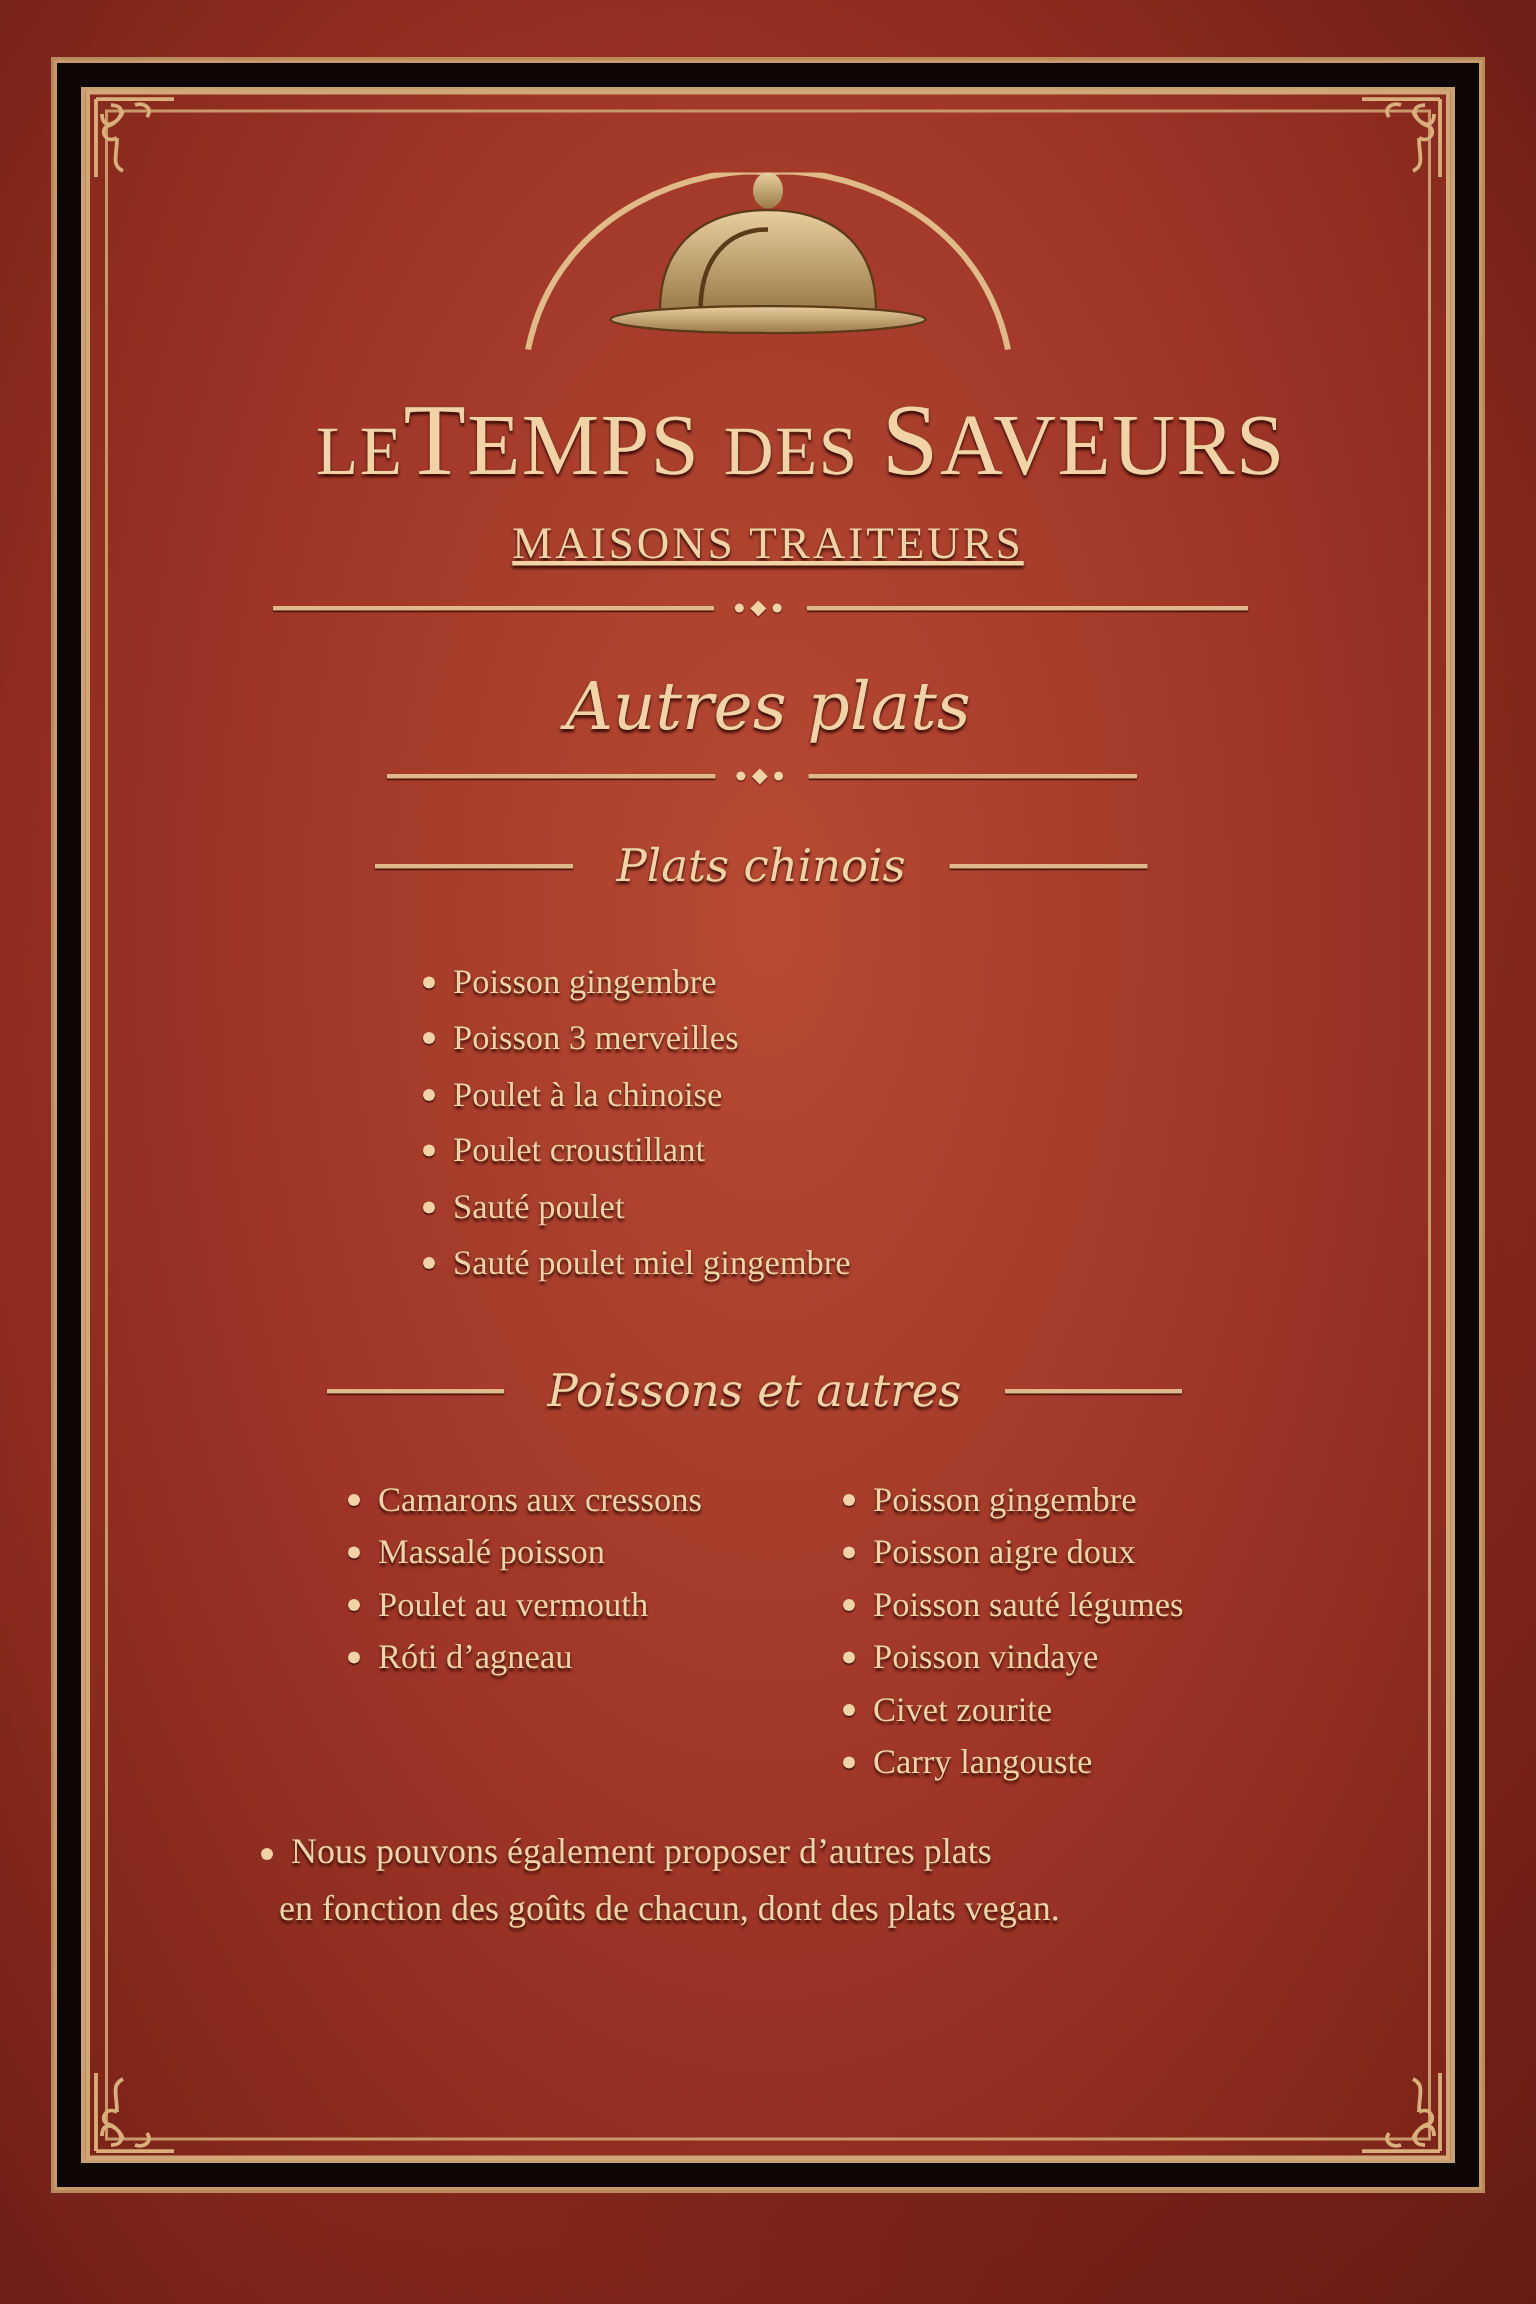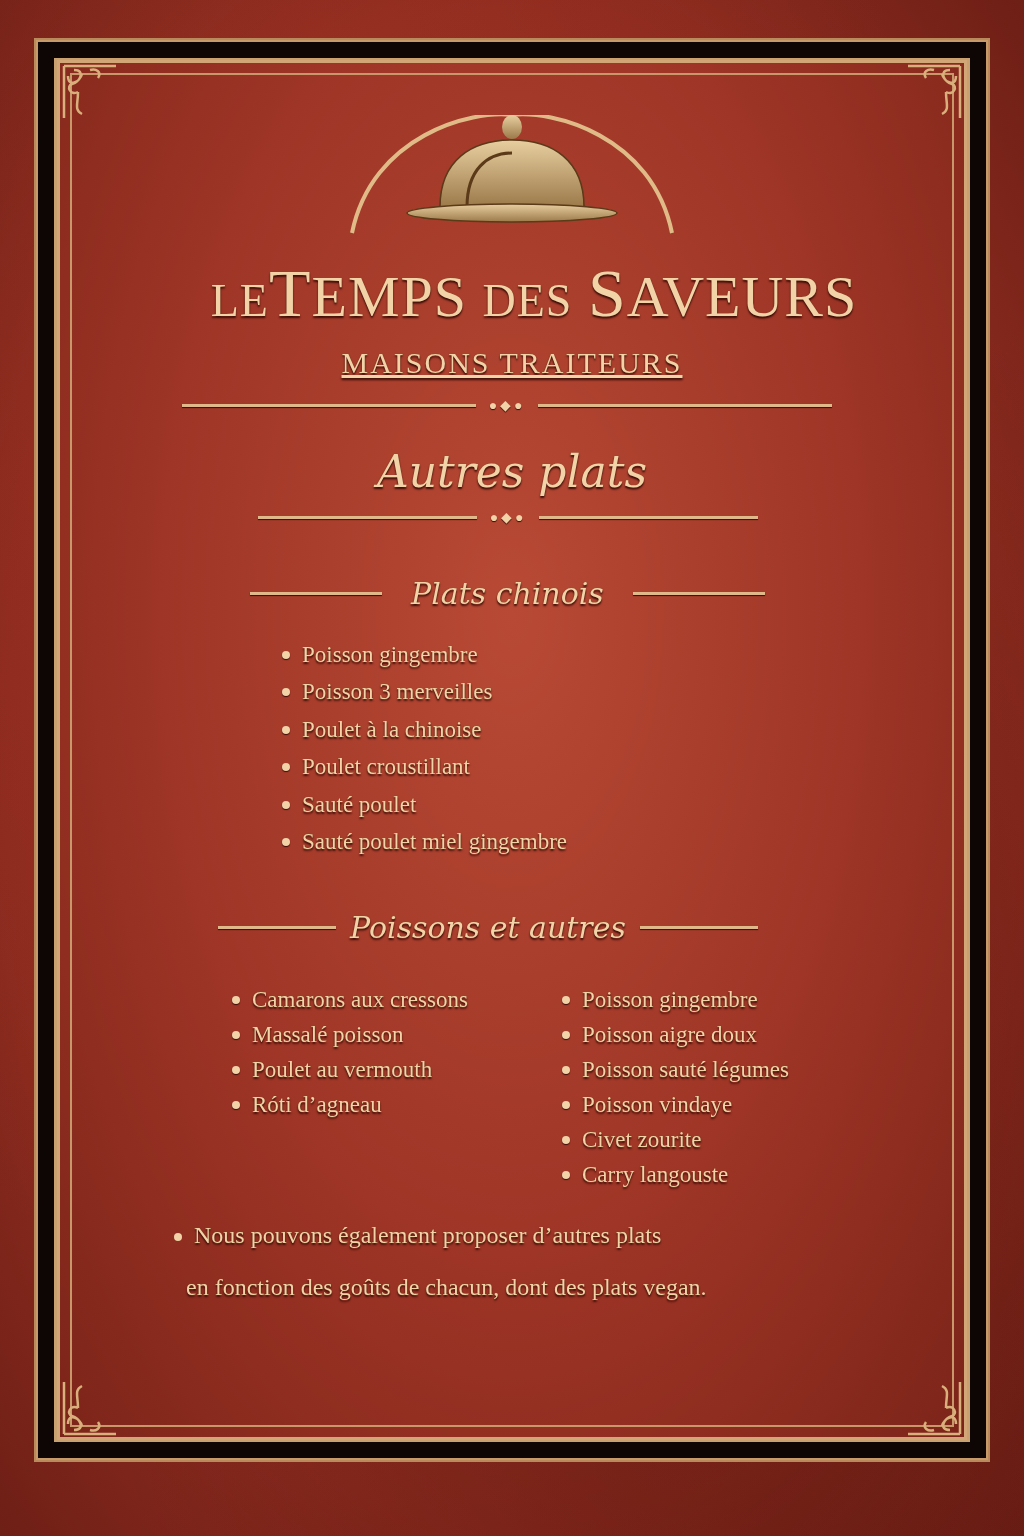--- a/index.html
+++ b/index.html
@@ -70,23 +70,23 @@
   .section-title {
     position: absolute; left: 0; right: 0; text-align: center;
     font-style: italic; font-family: "DejaVu Serif", "Liberation Serif", serif;
   }
   .main-title { top: 446px; font-size: 44px; }
   .sec-head {
     position: absolute; display: flex; align-items: center; gap: 14px;
     font-style: italic; font-family: "DejaVu Serif", "Liberation Serif", serif;
   }
   .sec-head .line { height: 3px; background: #e0b98a; box-shadow: 0 1px 1px #3a0c06; }
-  .sec1 { left: 250px; width: 520px; top: 576px; font-size: 30px; gap: 29px; }
+  .sec1 { left: 250px; width: 520px; top: 560px; font-size: 30px; gap: 29px; }
   .sec1 .line { width: 132px; }
-  .sec2 { left: 218px; width: 570px; top: 910px; font-size: 30px; }
+  .sec2 { left: 218px; width: 570px; top: 910px; font-size: 30px; justify-content: space-between; }
   .sec2 .line { width: 118px; }
 
   ul.menu { position: absolute; margin: 16px; padding: 0; list-style: none; }
   ul.menu li {
     font-size: 23px; white-space: nowrap; display: flex; align-items: center;
   }
   ul.menu li .bullet {
     display: inline-block; width: 8px; height: 8px; border-radius: 50%;
     background: #f2d3a8; margin-right: 12px; box-shadow: 0 1px 1px #3a0c06;
   }
@@ -96,21 +96,21 @@
   .list3 { left: 546px; top: 966px; }
   .list2 li, .list3 li { height: 35px; }
 
   .note {
     position: absolute; left: 174px; top: 1216px; font-size: 24px; line-height: 38px;
   }
   .note .bullet {
     display: inline-block; width: 8px; height: 8px; border-radius: 50%;
     background: #f2d3a8; margin-right: 12px; vertical-align: middle;
   }
-  .note .l2 { padding-left: 12px; margin-top: 14px; }
+  .note .l2 { padding-left: 12px; }
 </style>
 </head>
 <body>
 
 <div class="frame-outer"></div>
 <div class="frame-inner"></div>
 
 <div class="corner c-tl">
   <svg viewBox="0 0 60 60">
       <path d="M4 4 L4 56 M4 4 L56 4 M14 8 C26 8 20 20 12 22 C6 24 10 34 18 30 M8 14 C8 26 20 20 22 12 M18 30 C18 42 14 48 22 52 M30 8 C36 6 42 10 38 16" fill="none" stroke="currentColor" stroke-width="2.5"></path>

